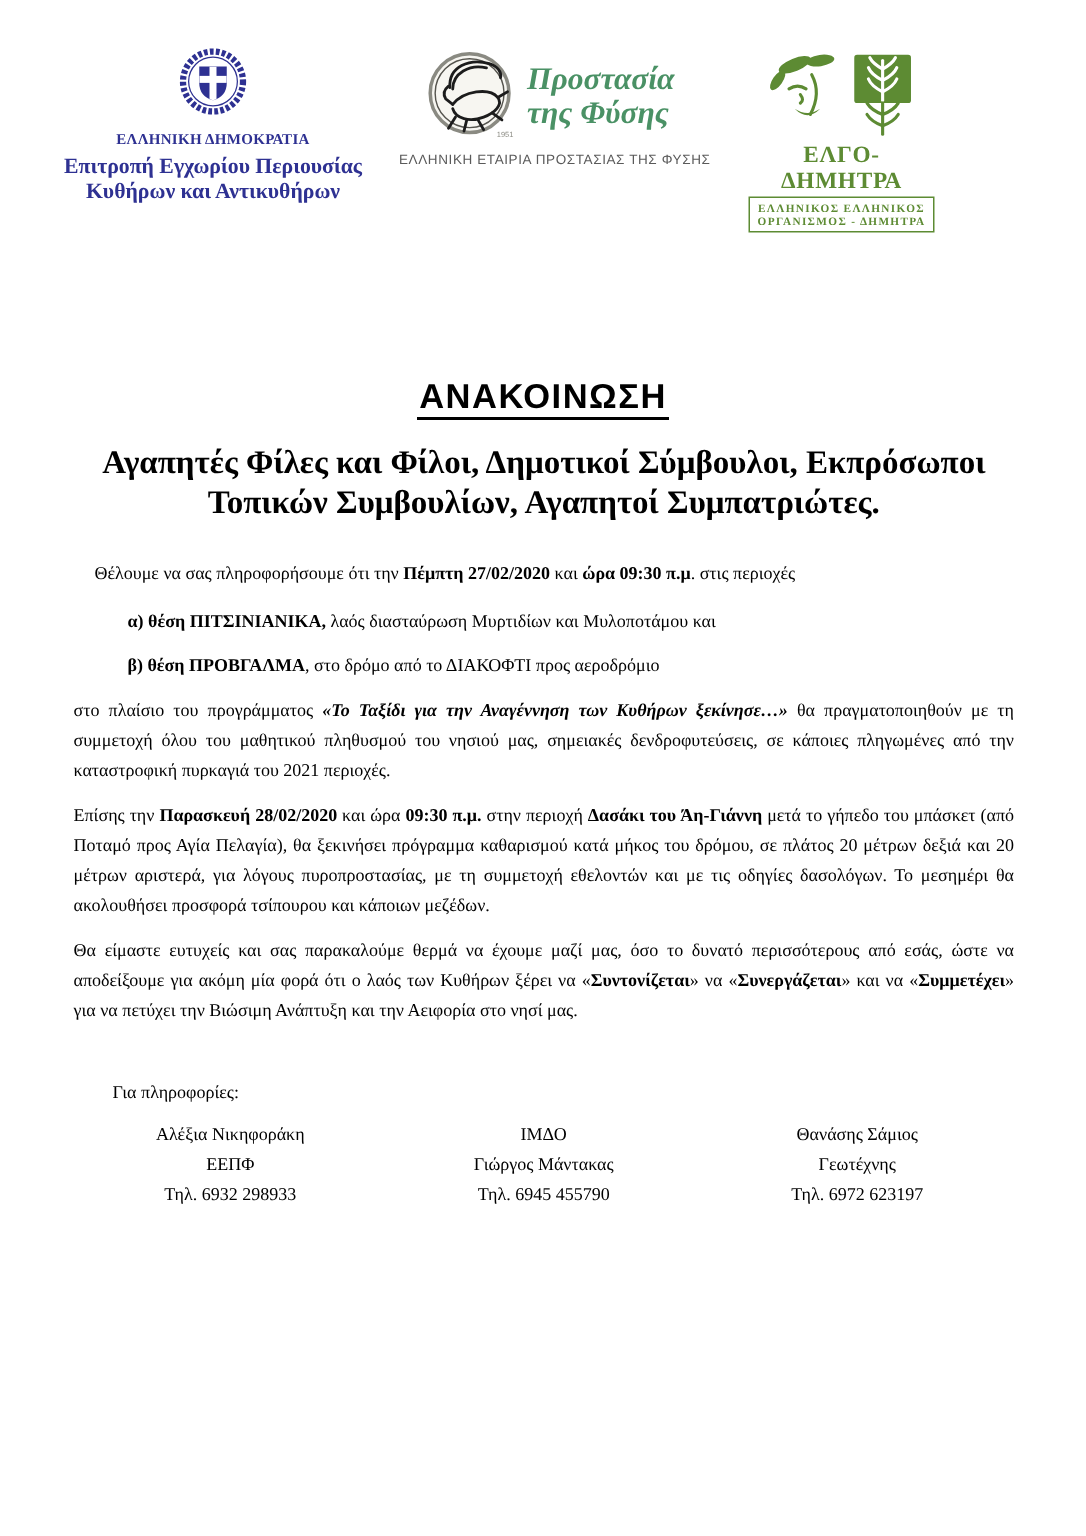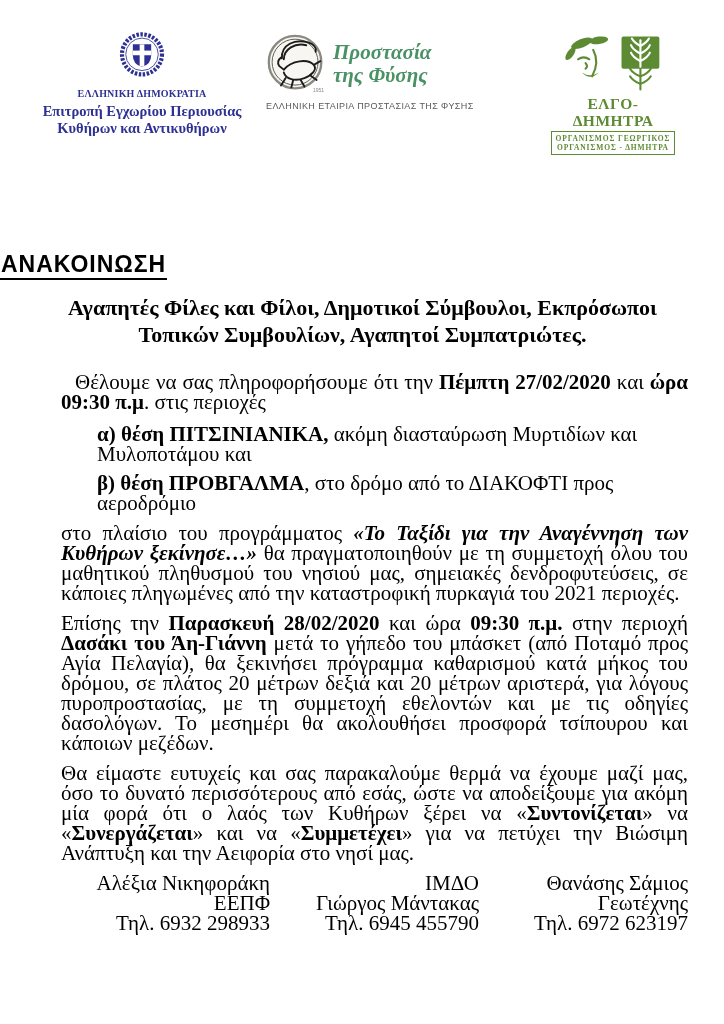--- a/index.html
+++ b/index.html
@@ -7,51 +7,51 @@
         font-family:"Liberation Serif",serif;color:#000;}
 
   
   .header{position:absolute;top:28px;left:0;width:724px;height:120px;}
   .org{position:absolute;text-align:center;}
   .org1{left:36px;top:2px;width:212px;color:var(--c-blue,#2e3192);font-weight:bold;}
   .org1 svg{display:block;margin:0 auto 3px;}
   .org1-l1{font-size:10px;line-height:18px;letter-spacing:.2px;}
   .org1-l2{font-size:14.5px;line-height:17px;}
   .org2{left:266px;top:4px;width:202px;}
-  .org2-top{display:flex;align-items:center;gap:7px;}
+  .org2-top{display:flex;align-items:center;justify-content:center;gap:7px;}
   .coin{position:relative;display:inline-block;width:60px;height:64px;}
   .coin .year{position:absolute;right:2px;bottom:3px;font-size:5px;color:#8a8a82;
               font-family:"Liberation Sans",sans-serif;}
   .org2-title{color:var(--c-green,#4a9165);font-size:21px;line-height:23px;font-weight:bold;
               font-style:italic;text-align:left;font-family:"Liberation Serif",serif;}
   .org2-sub{margin-top:5px;font-family:"Liberation Sans",sans-serif;font-size:9px;
             color:var(--c-gray,#5a5a5a);letter-spacing:.4px;white-space:nowrap;text-align:right;}
-  .org3{left:551px;top:6px;width:124px;color:var(--c-elgo,#5d8b33);}
+  .org3{left:499px;top:6px;width:124px;color:var(--c-elgo,#5d8b33);}
   .org3 svg{display:block;margin:0 auto 1px;}
   .org3-name{font-size:15.5px;font-weight:bold;letter-spacing:.5px;line-height:17px;}
   .org3-box{border:1.5px solid var(--c-elgo,#5d8b33);margin-top:2px;padding:2px 1px;
             font-size:7.5px;font-weight:bold;letter-spacing:.9px;line-height:9px;}
 
   
-  .title-wrap{position:absolute;top:251px;left:0;width:724px;text-align:left;}
+  .title-wrap{position:absolute;top:251px;left:0;width:724px;text-align:center;}
   .doc-title{font-family:"Liberation Sans",sans-serif;font-weight:bold;font-size:23px;
              letter-spacing:1px;border-bottom:2.5px solid #000;padding:0 1px 1px;}
   .greeting{position:absolute;top:294px;left:49px;width:627px;margin:0;text-align:center;
             font-weight:bold;font-size:22px;line-height:27px;}
 
   
-  .content{position:absolute;top:372px;left:61px;width:627px;font-size:21px;}
+  .content{position:absolute;top:372px;left:49px;width:627px;font-size:12px;}
   .p{margin:0 0 10px;line-height:20px;}
   .p.indent{text-indent:14px;margin-bottom:12px;}
   .p.j{text-align:justify;}
   .p.item{margin-left:36px;margin-bottom:9px;}
   .p.item-last{margin-bottom:10px;}
   .info-label{margin:35px 0 8px 26px;line-height:20px;}
   .contacts{display:grid;grid-template-columns:1fr 1fr 1fr;margin-top:0;}
-  .contact{text-align:right;line-height:20px;}
+  .contact{text-align:center;line-height:20px;}
 </style>
 </head>
 <body>
 
 <div class="page">
 
   <div class="header">
 
     <div class="org org1">
       <svg width="50" height="52" viewBox="0 0 60 62">
@@ -117,40 +117,41 @@
           <path d="M84,28 q-8,-4 -10,-9 M84,28 q8,-4 10,-9"></path>
         </g>
         <g stroke="#5d8b33" stroke-width="2.2" stroke-linecap="round" fill="none">
           <path d="M84,36 v22"></path>
           <path d="M84,44 q-8,-3 -11,-8 M84,44 q8,-3 11,-8"></path>
           <path d="M84,52 q-8,-3 -11,-8 M84,52 q8,-3 11,-8"></path>
         </g>
       </svg>
       <div class="org3-name">ΕΛΓΟ-ΔΗΜΗΤΡΑ</div>
       <div class="org3-box">
-        <div>ΟΡΓΑΝΙΣΜΟΣ ΓΕΩΡΓΙΚΟΣ</div>
+        <div>ΕΛΛΗΝΙΚΟΣ ΕΛΛΗΝΙΚΟΣ</div>
         <div>ΟΡΓΑΝΙΣΜΟΣ - ΔΗΜΗΤΡΑ</div>
       </div>
     </div>
   </div>
 
   <div class="title-wrap">
     <span class="doc-title">ΑΝΑΚΟΙΝΩΣΗ</span>
   </div>
 
   <p class="greeting">Αγαπητές Φίλες και Φίλοι, Δημοτικοί Σύμβουλοι, Εκπρόσωποι Τοπικών Συμβουλίων, Αγαπητοί Συμπατριώτες.</p>
 
   <div class="content">
     <p class="p indent j"><span>Θέλουμε να σας πληροφορήσουμε ότι την </span><span style="font-weight: bold;">Πέμπτη 27/02/2020</span><span> και </span><span style="font-weight: bold;">ώρα 09:30 π.μ</span><span>. στις περιοχές</span></p>
-    <p class="p item"><span style="font-weight: bold;">α) θέση ΠΙΤΣΙΝΙΑΝΙΚΑ,</span><span> ακόμη διασταύρωση Μυρτιδίων και Μυλοποτάμου και</span></p>
+    <p class="p item"><span style="font-weight: bold;">α) θέση ΠΙΤΣΙΝΙΑΝΙΚΑ,</span><span> λαός διασταύρωση Μυρτιδίων και Μυλοποτάμου και</span></p>
     <p class="p item item-last"><span style="font-weight: bold;">β) θέση ΠΡΟΒΓΑΛΜΑ</span><span>, στο δρόμο από το ΔΙΑΚΟΦΤΙ προς αεροδρόμιο</span></p>
     <p class="p j"><span>στο πλαίσιο του προγράμματος </span><span style="font-weight: bold; font-style: italic;">«Το Ταξίδι για την Αναγέννηση των Κυθήρων ξεκίνησε…»</span><span> θα πραγματοποιηθούν με τη συμμετοχή όλου του μαθητικού πληθυσμού του νησιού μας, σημειακές δενδροφυτεύσεις, σε κάποιες πληγωμένες από την καταστροφική πυρκαγιά του 2021 περιοχές.</span></p>
     <p class="p j"><span>Επίσης την </span><span style="font-weight: bold;">Παρασκευή 28/02/2020</span><span> και ώρα </span><span style="font-weight: bold;">09:30 π.μ.</span><span> στην περιοχή </span><span style="font-weight: bold;">Δασάκι του Άη-Γιάννη</span><span> μετά το γήπεδο του μπάσκετ (από Ποταμό προς Αγία Πελαγία), θα ξεκινήσει πρόγραμμα καθαρισμού κατά μήκος του δρόμου, σε πλάτος 20 μέτρων δεξιά και 20 μέτρων αριστερά, για λόγους πυροπροστασίας, με τη συμμετοχή εθελοντών και με τις οδηγίες δασολόγων. Το μεσημέρι θα ακολουθήσει προσφορά τσίπουρου και κάποιων μεζέδων.</span></p>
     <p class="p j"><span>Θα είμαστε ευτυχείς και σας παρακαλούμε θερμά να έχουμε μαζί μας, όσο το δυνατό περισσότερους από εσάς, ώστε να αποδείξουμε για ακόμη μία φορά ότι ο λαός των Κυθήρων ξέρει να «</span><span style="font-weight: bold;">Συντονίζεται</span><span>» να «</span><span style="font-weight: bold;">Συνεργάζεται</span><span>» και να «</span><span style="font-weight: bold;">Συμμετέχει</span><span>» για να πετύχει την Βιώσιμη Ανάπτυξη και την Αειφορία στο νησί μας.</span></p>
 
+    <p class="info-label">Για πληροφορίες:</p>
 
     <div class="contacts">
       <div class="contact">
         <div>Αλέξια Νικηφοράκη</div>
         <div>ΕΕΠΦ</div>
         <div>Τηλ. 6932 298933</div>
       </div>
       <div class="contact">
         <div>ΙΜΔΟ</div>
         <div>Γιώργος Μάντακας</div>

